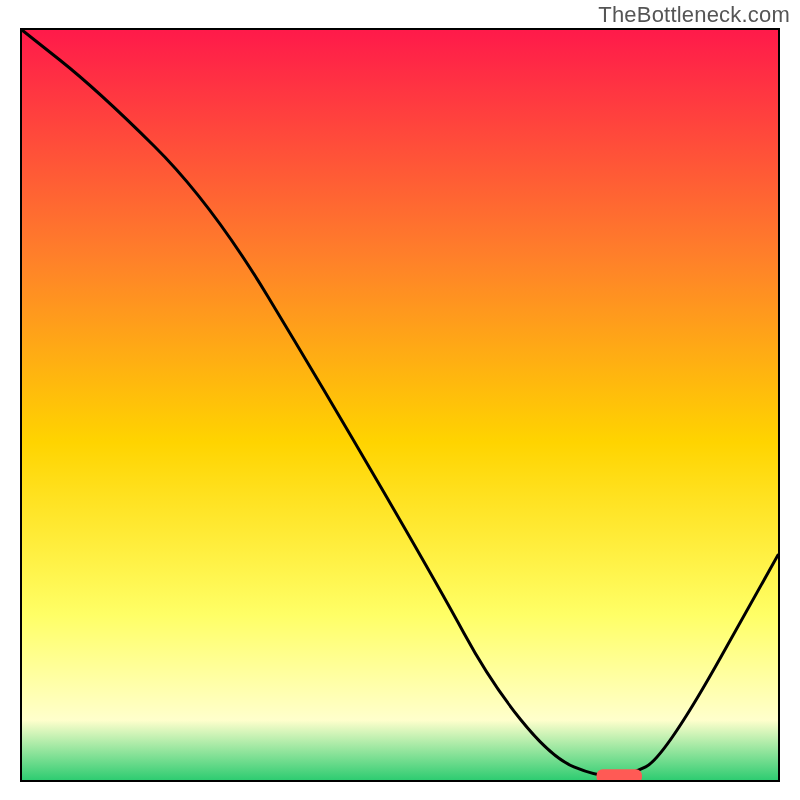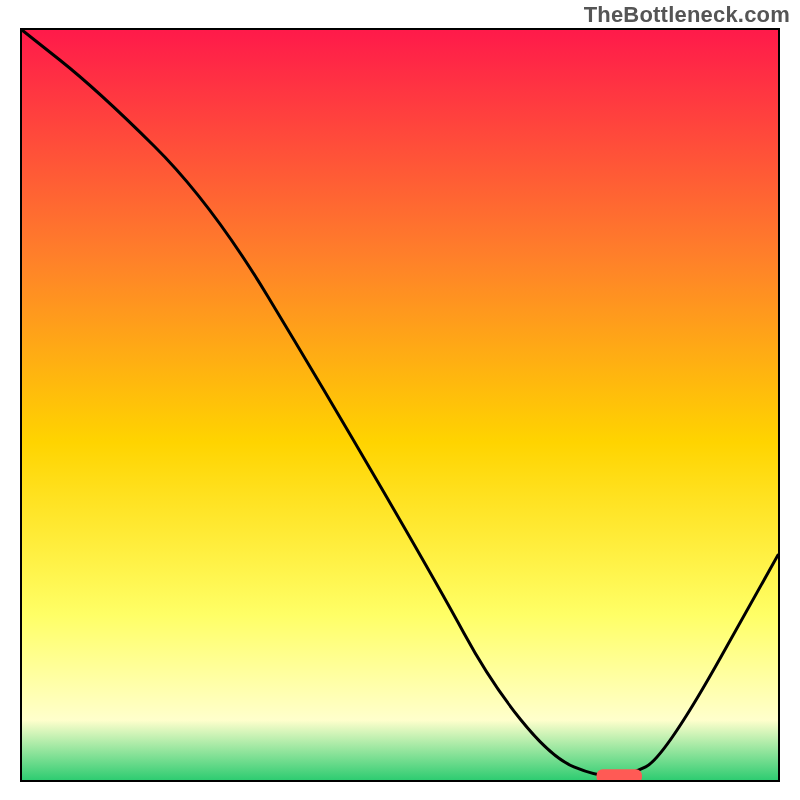--- a/index.html
+++ b/index.html
@@ -15,21 +15,21 @@
     position: relative;
     width: 800px;
     height: 800px;
     box-sizing: border-box;
   }
   .watermark {
     position: absolute;
     top: 2px;
     right: 10px;
     font-size: 22px;
-    font-weight: 700;
+    font-weight: 400;
     color: #555;
     letter-spacing: 0.2px;
     text-align: center;
   }
   .plot {
     position: absolute;
     left: 20px;
     top: 28px;
     width: 760px;
     height: 754px;

